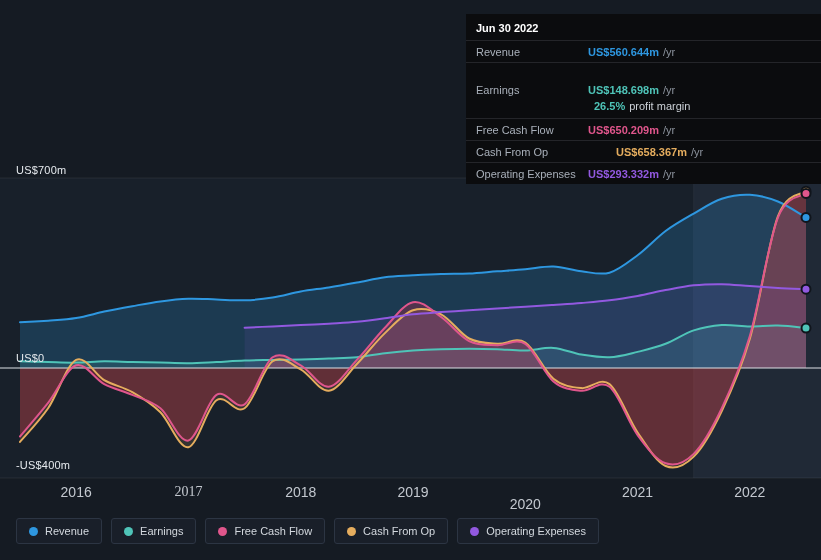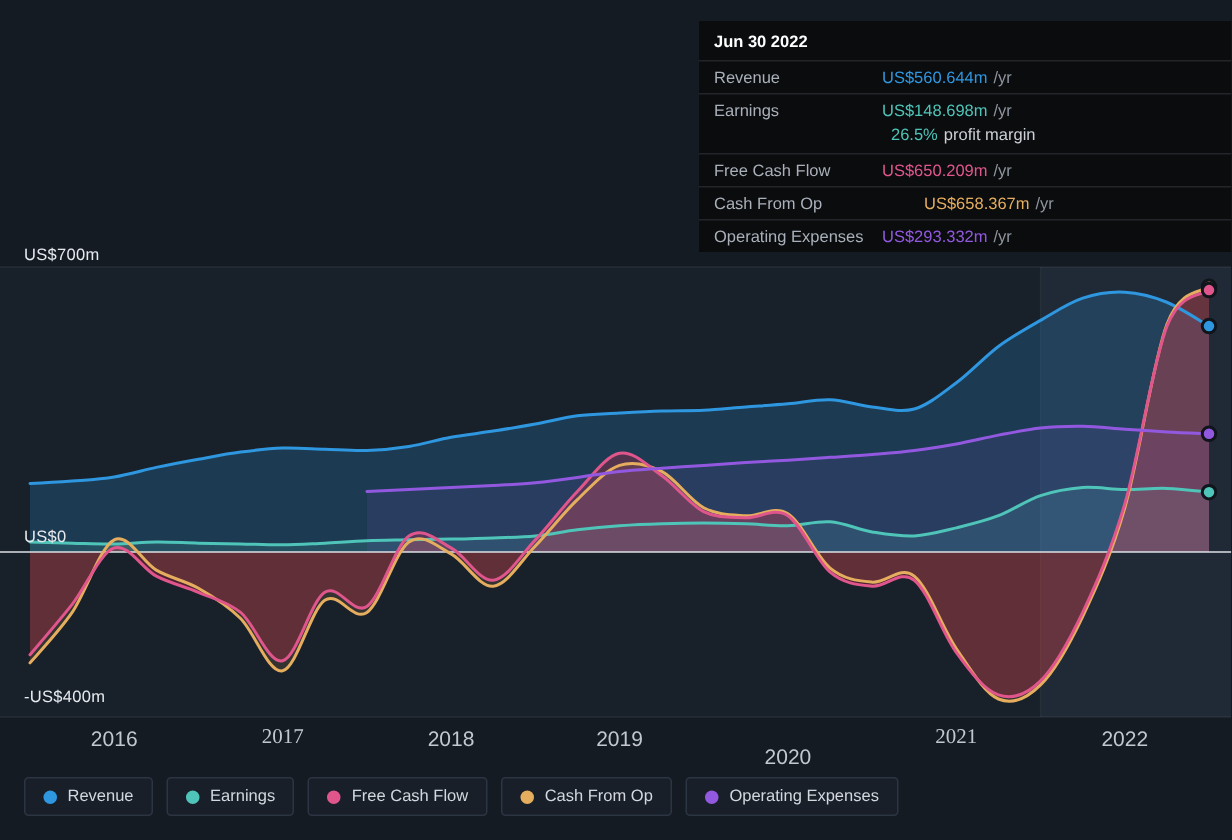--- a/index.html
+++ b/index.html
@@ -6,21 +6,21 @@
   html,body { background:#151b23; }
   body { font-family:"Liberation Sans", sans-serif; }
   .stage { position:relative; width:821px; height:560px; background:#151b23; overflow:hidden; }
   #chart-svg { position:absolute; left:0; top:0; }
   .ylabel { position:absolute; font-size:11px; color:#e6eaee; letter-spacing:0.2px; }
   .xlabel { position:absolute; top:484px; width:40px; text-align:center; font-size:14px; color:#c3c8cf; }
   .tooltip { position:absolute; left:466px; top:14px; width:391px; background:#0b0c0e; z-index:5; }
   .tt-title { padding:8px 10px 6px; font-size:11px; font-weight:bold; color:#ffffff; }
   .tt-row { display:flex; align-items:baseline; padding:5px 10px 4px; border-top:1px solid #242529; font-size:11px; }
   .tt-label { width:112px; flex-shrink:0; color:#a9b0ba; }
-  .tt-value { font-weight:normal; }
+  .tt-value { font-weight:bold; }
   .tt-suffix { color:#8d949e; margin-left:4px; }
   .tt-sub { padding:0 10px 6px 100px; font-size:11px; color:#ccd1d7;margin-left:28px; }
   .tt-sub .tt-value { margin-right:4px; }
   .legend { position:absolute; left:16px; top:518px; display:flex; gap:9px; }
   .legend-item { display:flex; align-items:center; gap:7px; padding:6px 12px; background:#191f29;
                  border:1px solid #2c3543; border-radius:3px; font-size:11px; color:#d3d8de; cursor:pointer; }
   .legend-dot { width:9px; height:9px; border-radius:50%; flex-shrink:0; }
 </style>
 </head>
 <body>
@@ -55,36 +55,36 @@
       <div class="ylabel" style="left: 16px; top: 164px;">US$700m</div>
       <div class="ylabel" style="left: 16px; top: 352px;">US$0</div>
       <div class="ylabel" style="left: 16px; top: 459.429px;">-US$400m</div>
     </div>
   <div id="x-axis">
       <div class="xlabel" style="left: 56.1429px;">2016</div>
       <div class="xlabel" style="left: 168.429px; font-family: Liberation Serif, serif;">2017</div>
       <div class="xlabel" style="left: 280.714px;">2018</div>
       <div class="xlabel" style="left: 393px; text-align: center;">2019</div>
       <div class="xlabel" style="left: 505.286px; margin-top: 12px;">2020</div>
-      <div class="xlabel" style="left: 617.571px; font-family: Liberation Serif, serif;">2021</div>
+      <div class="xlabel" style="left: 617.571px;">2021</div>
       <div class="xlabel" style="left: 729.857px;">2022</div>
     </div>
 
   <div class="tooltip">
     <div class="tt-title">Jun 30 2022</div>
 
     <div class="tt-row">
       <span class="tt-label">Revenue</span>
       <span class="tt-value" style="color: rgb(46, 151, 224);">US$560.644m</span>
       <span class="tt-suffix">/yr</span>
     </div>
 
     <div class="tt-row">
       <span class="tt-label">Earnings</span>
-      <span class="tt-value" style="color: rgb(79, 196, 184);">US$148.698m</span>
+      <span class="tt-value" style="color: rgb(79, 196, 184); margin-top: 16px;">US$148.698m</span>
       <span class="tt-suffix">/yr</span>
     </div>
     <div class="tt-sub">
       <span class="tt-value" style="color: rgb(79, 196, 184);">26.5%</span><span>profit margin</span>
     </div>
 
     <div class="tt-row">
       <span class="tt-label">Free Cash Flow</span>
       <span class="tt-value" style="color: rgb(224, 86, 140);">US$650.209m</span>
       <span class="tt-suffix">/yr</span>

